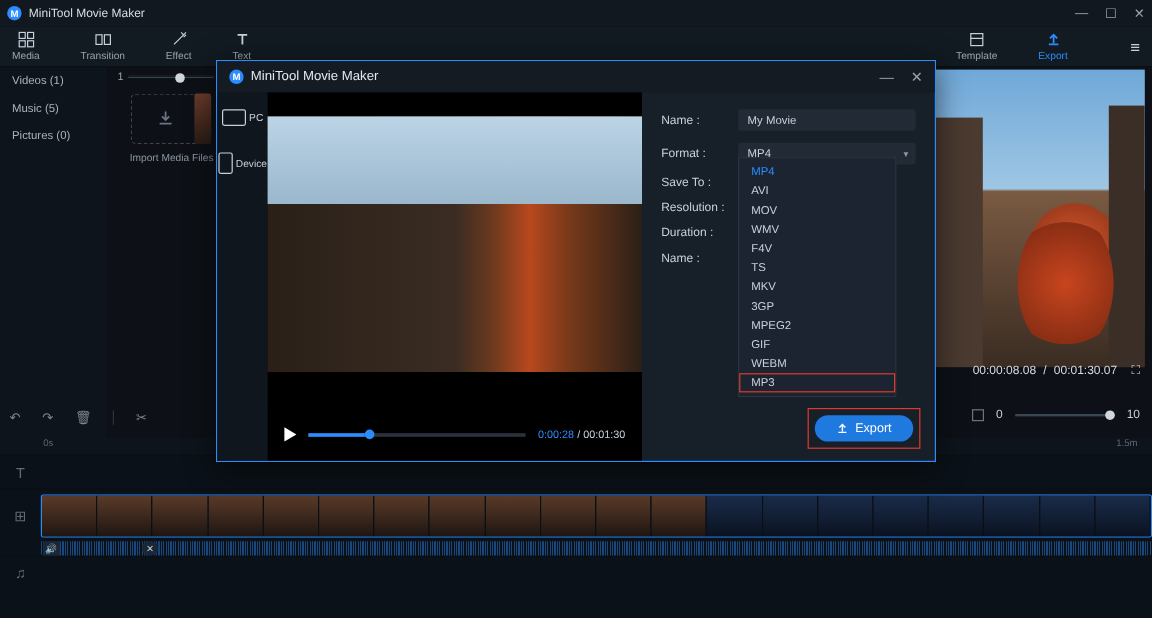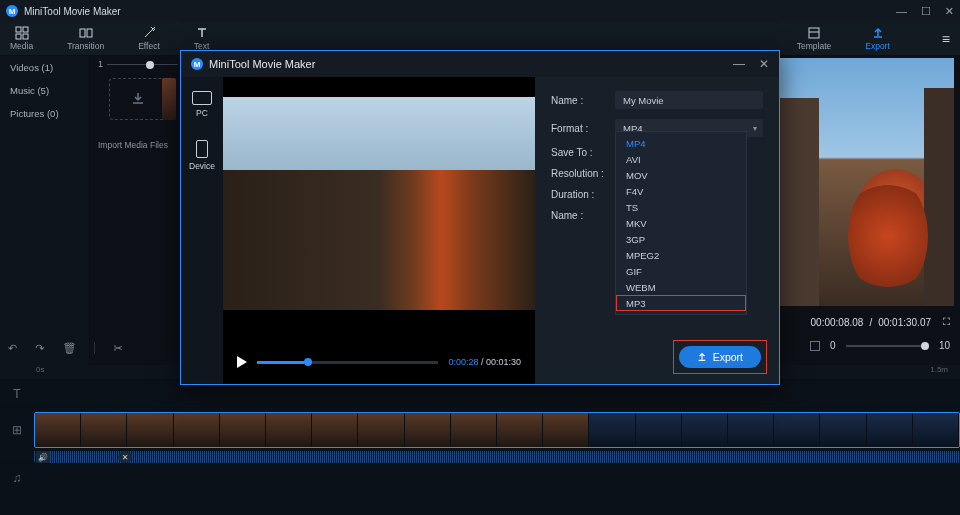--- a/index.html
+++ b/index.html
@@ -29,32 +29,32 @@
 
   
   .zoombar { position: absolute; top: 59px; left: 98px; width: 80px; display:flex; align-items:center; gap:4px; font-size:9px; color:#9aa3ad;}
   .zoombar .track { flex:1; height:2px; background:#3a4552; position:relative; }
   .zoombar .thumb { position:absolute; top:-3px; left:55%; width:8px;height:8px;border-radius:50%;background:#cfd6de; }
 
   
   .mediapanel { position:absolute; top:78px; left:98px; width:80px; }
   .mp-card { width:58px; height:42px; border:1px dashed #3a4552; border-radius:4px; display:flex;align-items:center;justify-content:center; color:#6a7482; margin:0 auto;}
   .mp-thumb { position:absolute; left:64px; top:0; width:14px; height:42px; background:linear-gradient(180deg,#6b3b2a,#2a1c16); border-radius:2px;}
-  .mp-label { text-align:left; font-size:8.5px; color:#8b95a1; margin-top:20px; }
+  .mp-label { text-align:right; font-size:8.5px; color:#8b95a1; margin-top:6px; }
 
   
   .preview { position:absolute; top:58px; right:6px; width:195px; height:260px; }
   .preview .img { width:100%; height:248px; background:
       radial-gradient(circle at 70% 60%, #d85a2a 0%, #a03c1e 18%, transparent 19%),
       linear-gradient(180deg,#6fa8d8 0%, #9fc6e4 40%, #7a5a42 41%, #3a2c22 100%);
       position:relative; overflow:hidden;}
   .preview .bld { position:absolute; left:0; top:40px; width:60px; height:208px; background:#4a3a30; }
   .preview .bld2 { position:absolute; right:0; top:30px; width:30px; height:218px; background:#3a2e26; }
   .preview .tree { position:absolute; right:26px; bottom:10px; width:80px;height:120px; background:radial-gradient(circle,#c8451e 0%,#8a2e14 70%, transparent 71%); border-radius:50%;}
-  .time-readout { position:absolute; top:316px; right:10px; font-size:10px; color:#d7dde4; display:flex; align-items:center; gap:6px;}
+  .time-readout { position:absolute; top:304px; right:10px; font-size:10px; color:#d7dde4; display:flex; align-items:center; gap:6px;}
   .player-ctrls { position:absolute; top:340px; right:10px; width:140px; display:flex; align-items:center; gap:10px; font-size:10px; color:#c8d0da;}
   .player-ctrls .w { width:10px;height:10px;border:1px solid #6a7482;}
 
   
   .actionrow { position:absolute; top:342px; left:8px; display:flex; gap:18px; color:#7d8792; font-size:11px; }
   .actionrow .sep { width:1px; height:12px; background:#2a333d; }
 
   
   .timeline { position:absolute; left:0; right:0; bottom:0; height:150px; background:#0b1118; }
   .ruler { height:14px; background:#0d141c; font-size:8px; color:#5c6670; padding-left:36px; display:flex; justify-content:space-between; padding-right:12px;}
@@ -70,21 +70,21 @@
   .mutebadge { position:absolute; left:36px; bottom:0; width:14px;height:12px;background:#1a2736; color:#c8d0da; font-size:8px; display:flex;align-items:center;justify-content:center;}
   .closebadge { position:absolute; left:118px; bottom:0; width:14px;height:12px;background:#1a2736; color:#c8d0da; font-size:8px; display:flex;align-items:center;justify-content:center; border-radius:50%;}
 
   
   .dialog { position:absolute; top:50px; left:180px; width:600px; height:335px; background:#171f28; border:1px solid #2a8cff; box-shadow:0 6px 24px rgba(0,0,0,.6); }
   .dlg-title { height:26px; display:flex; align-items:center; padding:0 10px; background:#141b23; font-size:11px; color:#e4e9ef;}
   .dlg-title .logo { width:12px; height:12px; border-radius:50%; background:#2a8cff; margin-right:6px; display:flex;align-items:center;justify-content:center;color:#fff;font-size:8px;font-weight:bold;}
   .dlg-title .ctr { margin-left:auto; display:flex; gap:14px; color:#9aa3ad; font-size:12px;}
   .dlg-body { display:flex; height:calc(100% - 26px); }
   .dlg-side { width:42px; background:#10161d; display:flex; flex-direction:column; padding-top:14px; gap:22px; align-items:center;}
-  .dlg-side .opt { display:flex; flex-direction:column; align-items:center; gap:3px; font-size:8.5px; color:#c8d0da;}
+  .dlg-side .opt { display:flex; flex-direction:row; align-items:center; gap:3px; font-size:8.5px; color:#c8d0da;}
   .dlg-side .opt .box { width:20px;height:14px;border:1.5px solid #c8d0da; border-radius:2px;}
   .dlg-side .opt .phone { width:12px;height:18px;border:1.5px solid #c8d0da; border-radius:2px;}
   .dlg-preview { width:312px; background:#000; display:flex; flex-direction:column; }
   .dlg-img { flex:1; margin:20px 0 0 0; background:
       linear-gradient(180deg,#bcd4e6 0%, #9ab7cc 30%, transparent 30%),
       linear-gradient(90deg,#2a2018 0%, #3a2c22 50%, #6a3a1e 60%, #b8481e 70%, #7a3a1a 80%, #2a2018 100%);
       position:relative;}
   .dlg-img::after { content:""; position:absolute; left:0; right:0; bottom:0; height:30px; background:#000;}
   .dlg-pc { height:44px; display:flex; align-items:center; gap:10px; padding:0 14px;}
   .playbtn { width:0;height:0;border-left:10px solid #fff;border-top:6px solid transparent;border-bottom:6px solid transparent;}
@@ -341,20 +341,21 @@
         <div class="lab">Duration :</div>
       </div>
       <div class="frow">
         <div class="lab">Name :</div>
       </div>
 
       <div class="dropdown">
         <div class="opt sel">MP4</div>
         <div class="opt">AVI</div>
         <div class="opt">MOV</div>
+        <div class="opt">WMV</div>
         <div class="opt">F4V</div>
         <div class="opt">TS</div>
         <div class="opt">MKV</div>
         <div class="opt">3GP</div>
         <div class="opt">MPEG2</div>
         <div class="opt">GIF</div>
         <div class="opt">WEBM</div>
         <div class="opt hl">MP3</div>
       </div>
 

